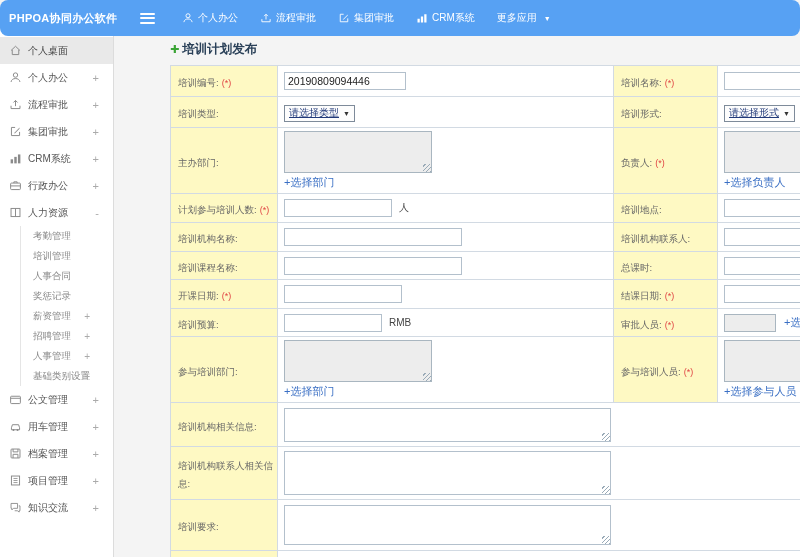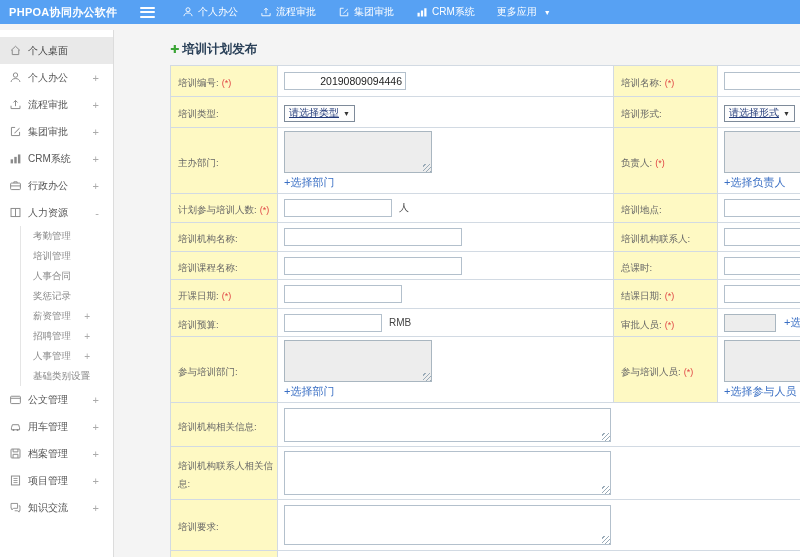--- a/index.html
+++ b/index.html
@@ -1,21 +1,21 @@
 <!DOCTYPE html>
 <html><head>
 <meta charset="utf-8">
 <style>
   * { margin:0; padding:0; box-sizing:border-box; }
   html,body { width:800px; height:557px; overflow:hidden; }
   body { font-family:"Liberation Sans","DejaVu Sans",sans-serif; background:#f4f4f4; position:relative; }
 
   
-  .navbar { position:absolute; left:0; top:0; width:800px; height:24px;
-            background:#57a1f3; display:flex; align-items:center; color:#fff; z-index:10; }
+  .navbar { position:absolute; left:0; top:0; width:800px; height:36px;
+            background:#57a1f3; display:flex; align-items:center; color:#fff; z-index:10;border-radius:8px; }
   .logo { width:132px; padding-left:9px; font-size:11px; font-weight:bold; letter-spacing:.3px; }
   .hamburger { width:15px; height:11px; margin:0 0 0 8px; display:flex; flex-direction:column; justify-content:space-between; cursor:pointer; }
   .hamburger i { display:block; height:2px; background:#fff; border-radius:1px; }
   .nav-menu { display:flex; align-items:center; margin-left:16px; }
   .nav-item { display:flex; align-items:center; gap:4px; margin:0 11px; font-size:10px; cursor:pointer; white-space:nowrap; }
   .nav-ico { width:12px; height:12px; display:inline-flex; }
   .nav-ico svg { width:12px; height:12px; }
   .caret { font-size:7px; margin-left:3px; }
 
   
@@ -40,21 +40,21 @@
 
   
   table.form { border-collapse:collapse; table-layout:fixed; width:1007px; margin-left:55px; background:#fff; }
   table.form td { border:1px solid #d2dae3; vertical-align:middle; overflow:hidden; }
   td.lbl { background:#fef9c3; padding-left:7px; }
   .lbl-t { font-size:9.5px; color:#666; }
   .req { font-style:normal; font-size:9px; color:#e04343; margin-left:3px; }
   td.fld { background:#fff; padding:3px 0 3px 6px; }
 
   .inp { height:18px; border:1px solid #b3c0cc; background:#fff; padding:0 3px;
-         font-size:10.5px; color:#222; font-family:inherit; vertical-align:middle;text-align:right; }
+         font-size:10.5px; color:#222; font-family:inherit; vertical-align:middle; }
   .inp.grey { background:#ededed; border-color:#a9b6c0; }
   .suffix { font-size:10px; color:#444; margin-left:7px; vertical-align:middle; }
 
   .sel { display:inline-flex; align-items:center; gap:4px; border:1px solid #7e8b9a; background:#fdfdfd;
          height:17px; padding:1px 4px; cursor:pointer; }
   .sel-t { font-size:10px; color:#223a7a; text-decoration:underline; white-space:nowrap; }
   .sel-c { font-size:7px; color:#333; }
 
   .ta { display:block; border:1px solid #b3c0cc; background:#fff; resize:none; font-family:inherit; font-size:10px;
         background-image:repeating-linear-gradient(315deg,#9aabb8 0 1px,transparent 1px 3px);

